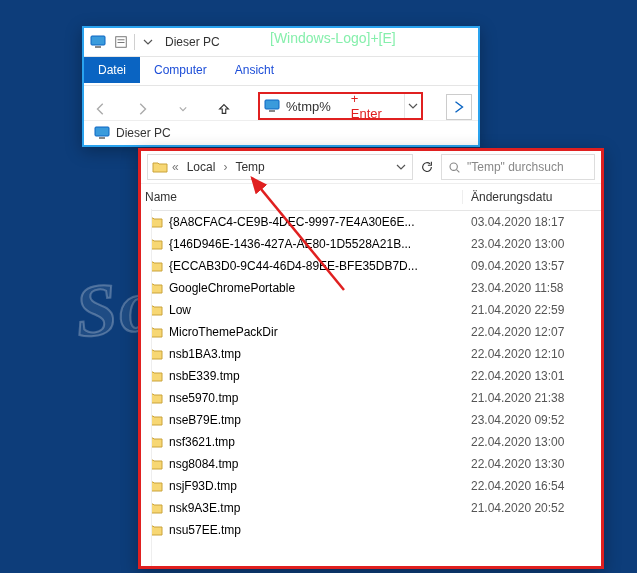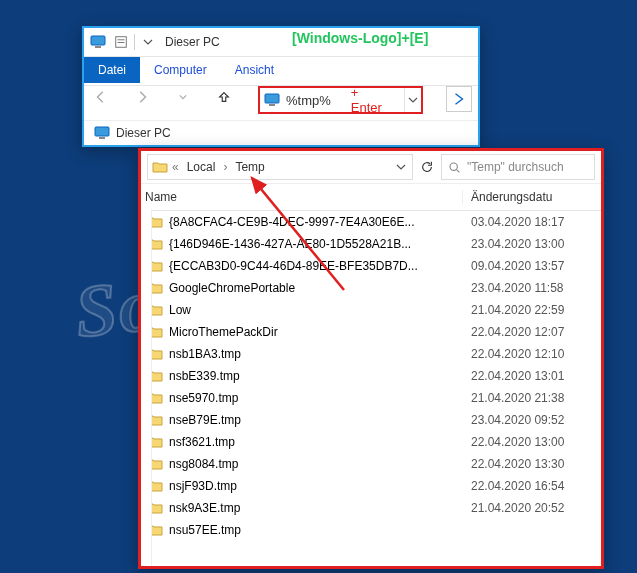--- a/index.html
+++ b/index.html
@@ -3,25 +3,25 @@
 <meta charset="utf-8">
 <style>
 html,body{margin:0;padding:0;font-family:"Segoe UI",Tahoma,sans-serif;font-size:12px;background:#0d3d7a;width:637px;height:573px;overflow:hidden;position:relative}
 .window{position:absolute;background:#fff;box-shadow:0 4px 16px rgba(0,0,0,0.3)}
 .win1{left:82px;top:26px;width:394px;border:2px solid #2aa3ef}
 .win1-titlebar{display:flex;align-items:center;height:28px;background:#fff;border-bottom:1px solid #e5e5e5}
 .win1-titlebar .sysicon{width:16px;height:16px;margin:0 6px}
 .qat-sep{width:1px;height:16px;background:#d0d0d0;margin:0 4px}
 .qat-btn{width:18px;height:18px;display:flex;align-items:center;justify-content:center;color:#555}
 .win1-title{margin-left:8px;color:#333}
-.annot1{position:absolute;top:30px;left:292px;color:#22c55e;font-weight:bold;font-size:14px}
+.annot1{position:absolute;top:30px;left:270px;color:#86efac;font-weight:normal;font-size:14px}
 .ribbon-tabs{display:flex;height:28px;align-items:flex-start}
 .ribbon-tab{padding:6px 14px;color:#1d4ed8;cursor:pointer}
 .ribbon-tab.file{background:#0a64c2;color:#fff}
-.navbar{display:flex;align-items:flex-start;height:34px;border-top:1px solid #e5e5e5;padding:0 6px;gap:19px}
+.navbar{display:flex;align-items:flex-end;height:34px;border-top:1px solid #e5e5e5;padding:0 6px;gap:19px}
 .nav-btn{width:22px;height:22px;display:flex;align-items:center;justify-content:center;color:#888}
 .nav-btn.enabled{color:#333}
 .addr-wrap{flex:1;display:flex;align-items:center;height:24px;border:2px solid #e02020;margin:0 4px}
 .addr-input{flex:1;display:flex;align-items:center;padding:0 4px;gap:6px}
 .addr-input .ic{width:16px;height:16px}
 .addr-text{color:#333;font-size:13px}
 .addr-enter{color:#e02020;font-weight:normal;padding:0 16px;font-size:13px}
 .addr-drop{width:18px;height:100%;display:flex;align-items:center;justify-content:center;color:#666;border-left:1px solid #e5e5e5}
 .go-btn{width:24px;height:24px;border:1px solid #ccc;display:flex;align-items:center;justify-content:center;color:#333}
 .tree-strip{height:24px;display:flex;align-items:center;padding-left:10px;gap:6px;color:#333;border-top:1px solid #eee}

